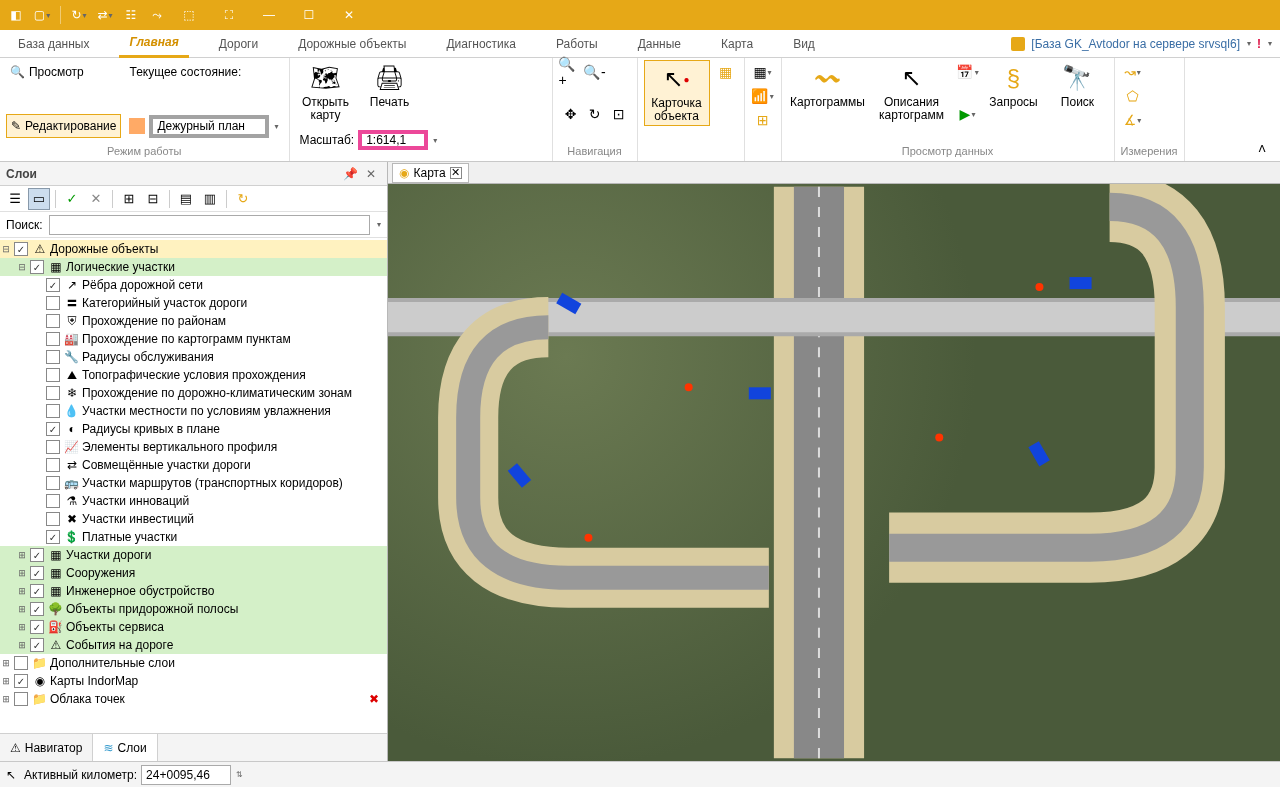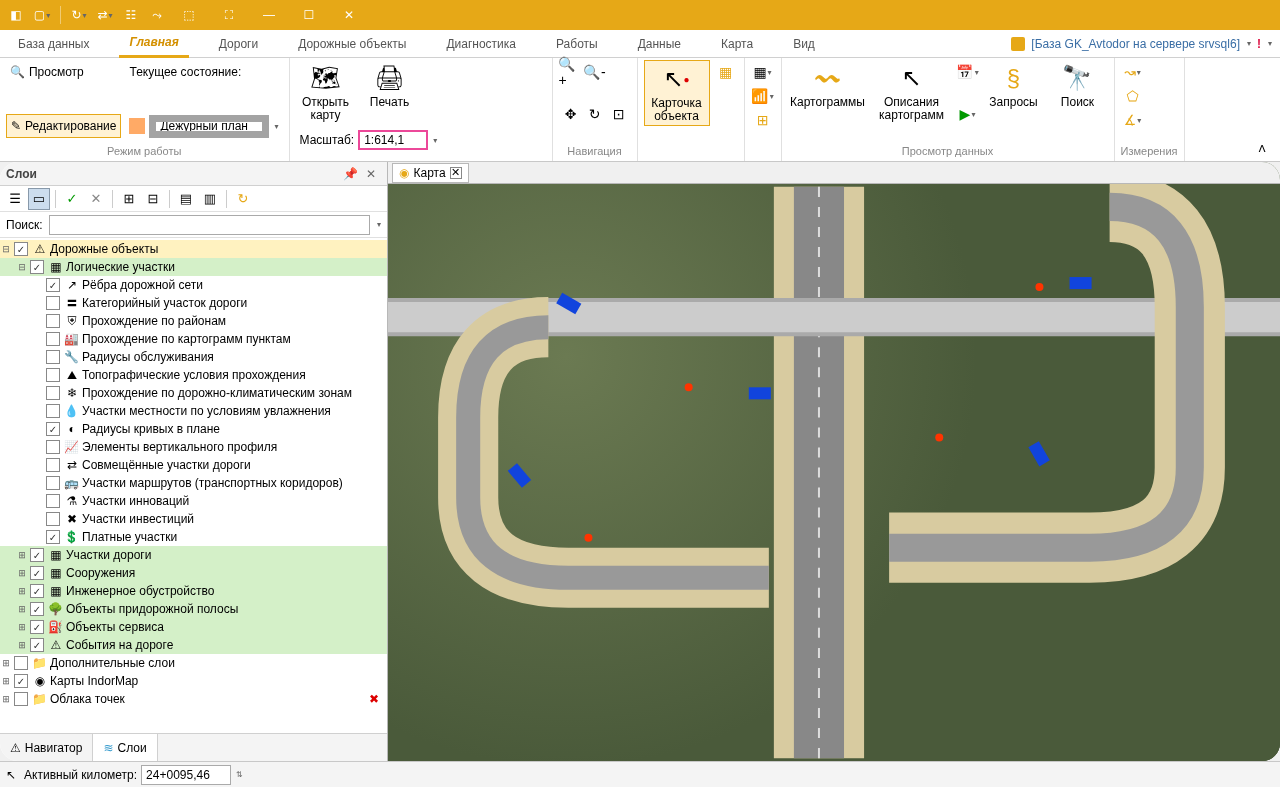--- a/index.html
+++ b/index.html
@@ -26,28 +26,28 @@
 .ribbon { background: #fff; height: 104px; display: flex; border-bottom: 1px solid #c8c8c8; }
 .ribbon-group { border-right: 1px solid #e0e0e0; padding: 2px 6px 0 6px; display: flex; flex-direction: column; }
 .ribbon-group-body { flex: 1; display: flex; align-items: flex-start; gap: 4px; }
 .ribbon-group-label { text-align: center; color: #888; padding: 2px 0 4px; font-size: 11px; }
 .rbtn-lg { display: flex; flex-direction: column; align-items: center; width: 60px; cursor: pointer; padding: 2px; text-align: center; line-height: 1.1; }
 .rbtn-lg.active { background: #fff2d4; border: 1px solid #e6a817; }
 .rbtn-lg .ico { width: 32px; height: 32px; display: flex; align-items: center; justify-content: center; font-size: 24px; margin-bottom: 2px; }
 .rbtn-sm { width: 24px; height: 24px; display: flex; align-items: center; justify-content: center; cursor: pointer; font-size: 14px; }
 .mode-col { display: flex; flex-direction: column; gap: 0; }
 .mode-row { display: flex; align-items: center; height: 24px; gap: 4px; padding: 0 4px; }
-.mode-row input[type=text] { height: 23px; border: 7px solid #a3a3a3; padding: 0 4px; width: 120px; }
-.scale-input { width: 70px; height: 20px; border: 2px solid #ec4899; padding: 0 4px; }
+.mode-row input[type=text] { height: 23px; border: 4px solid #a3a3a3; padding: 0 4px; width: 120px; }
+.scale-input { width: 70px; height: 20px; border: 4px solid #ec4899; padding: 0 4px; }
 .smallcol { display: flex; flex-direction: column; gap: 0; }
 .smallrow { display: flex; gap: 0; }
 .drop-arrow { font-size: 8px; margin-left: 1px; color: #666; }
 
 
-.content { flex: 1; display: flex; overflow: hidden; border-radius: 18px; }
+.content { flex: 1; display: flex; overflow: hidden; }
 
 
 .layers-panel { width: 388px; background: #fff; border-right: 1px solid #b8b8b8; display: flex; flex-direction: column; }
 .panel-header { height: 24px; display: flex; align-items: center; padding: 0 6px; background: #f4f4f4; border-bottom: 1px solid #d0d0d0; }
 .panel-header .title { flex: 1; font-weight: 600; color: #444; }
 .panel-header .hbtn { width: 20px; height: 20px; display: flex; align-items: center; justify-content: center; cursor: pointer; color: #666; }
 .panel-toolbar { height: 26px; display: flex; align-items: center; padding: 0 4px; gap: 2px; border-bottom: 1px solid #e0e0e0; }
 .panel-toolbar .tb { width: 22px; height: 22px; display: flex; align-items: center; justify-content: center; cursor: pointer; font-size: 13px; }
 .panel-toolbar .tsep { width: 1px; height: 18px; background: #ccc; margin: 0 3px; }
 .search-row { height: 26px; display: flex; align-items: center; padding: 0 6px; gap: 6px; border-bottom: 1px solid #e0e0e0; }

